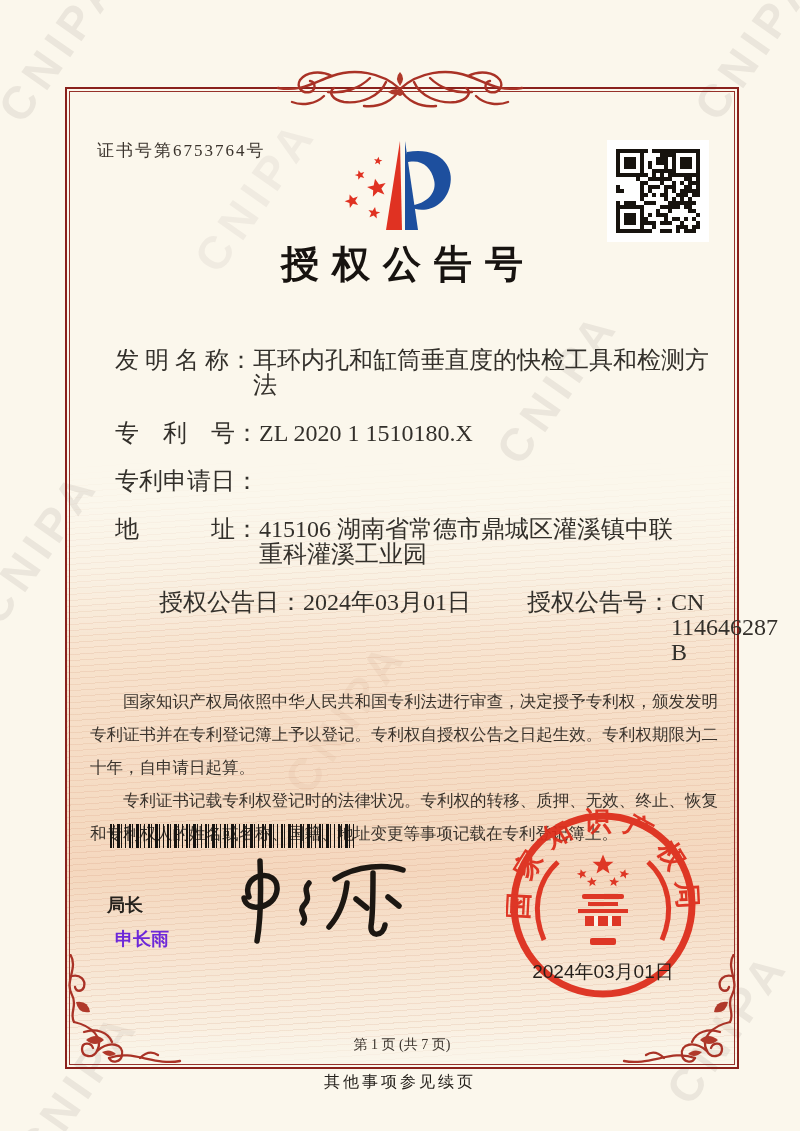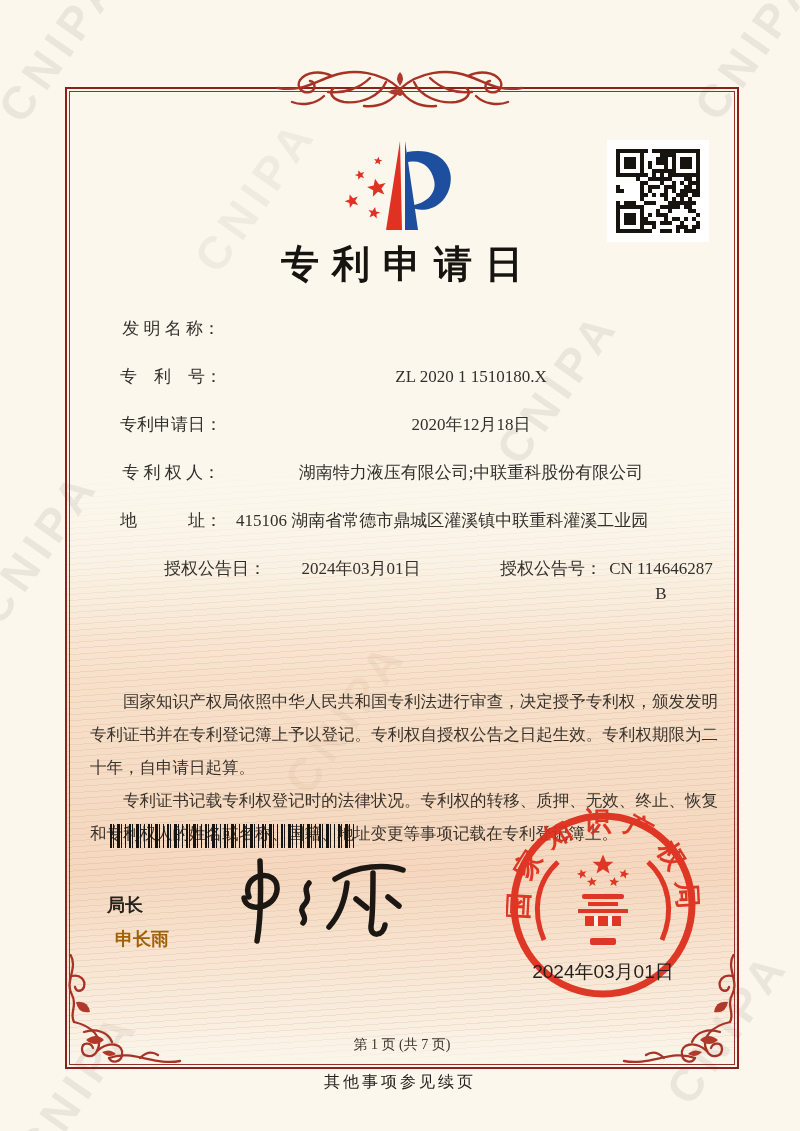--- a/index.html
+++ b/index.html
@@ -43,39 +43,39 @@
   .cert-no{position:absolute;left:30px;top:50px;font-size:17px;letter-spacing:2px;color:#3a332c;z-index:4;}
   .logo{position:absolute;left:272px;top:51px;z-index:4;}
   .qr{position:absolute;left:540px;top:51px;width:84px;height:84px;background:#fff;padding:9px;z-index:4;}
   .qr-grid{position:relative;width:84px;height:84px;}
   .qr-grid i{position:absolute;width:4px;height:4px;background:#17130e;}
   .title{
     position:absolute;left:0;top:150px;width:100%;text-align:center;z-index:4;
     font-size:38px;font-weight:bold;letter-spacing:13px;text-indent:13px;color:#171310;
   }
   
-  .fields{position:absolute;left:48px;top:227px;width:600px;z-index:4;font-size:17px;line-height:25px;color:#33302b;text-align:center;}
+  .fields{position:absolute;left:48px;top:259px;width:600px;z-index:4;font-size:24px;line-height:25px;color:#33302b;}
   .frow{display:flex;margin-bottom:23px;}
   .flabel{flex:0 0 112px;white-space:pre;}
   .fvalue{flex:1;}
   .addr-value{max-width:430px;}
   .grant-row{display:flex;margin-bottom:0;}
   .grant-row .flabel2{flex:0 0 112px;white-space:pre;margin-left:44px;}
   .grant-row .gval1{flex:0 0 180px;}
   
   .paras{position:absolute;left:23px;top:596px;width:628px;z-index:4;
     font-size:16.5px;line-height:33px;text-align:justify;color:#3a332c;}
   .paras p{margin:0;text-indent:2em;}
   
   .barcode{position:absolute;left:43px;top:735px;width:244px;height:24px;z-index:4;
     background:repeating-linear-gradient(90deg,#171310 0 2px,transparent 2px 3px,#171310 3px 4px,transparent 4px 7px,#171310 7px 10px,transparent 10px 11px,#171310 11px 12px,transparent 12px 15px,#171310 15px 16px,transparent 16px 19px);}
   .signer-title{position:absolute;left:40px;top:804px;z-index:4;
     font-family:"Liberation Sans","DejaVu Sans",sans-serif;font-weight:bold;font-size:18px;color:#26221d;}
   .signer-name{position:absolute;left:48px;top:838px;z-index:4;
-    font-family:"Liberation Sans","DejaVu Sans",sans-serif;font-weight:bold;font-size:18px;color:#a16207;}
+    font-family:"Liberation Sans","DejaVu Sans",sans-serif;font-weight:bold;font-size:18px;color:#6d28d9;}
   .signature{position:absolute;left:158px;top:766px;z-index:4;}
   
   .seal{position:absolute;left:439px;top:719px;z-index:5;opacity:0.93;}
   
   .footer-page{position:absolute;left:0;top:947px;width:100%;text-align:center;z-index:4;
     font-size:14px;color:#3a332c;}
   .continuation{position:absolute;left:0;top:1072px;width:100%;text-align:center;z-index:2;
     font-size:16px;letter-spacing:3px;color:#26221d;}
 </style>
 </head>
@@ -146,20 +146,21 @@
       <path d="M47,104 C70,95 92,112 118,107"></path>
       <path d="M78,104 q9,-9 18,-3"></path>
     </g>
     <g fill="#b0392b">
       <path d="M14,48 q12,-2 14,10 q-12,2 -14,-10z"></path>
       <path d="M24,86 q10,-8 18,0 q-9,8 -18,0z"></path>
       <path d="M40,98 q8,-4 14,2 q-7,5 -14,-2z"></path>
     </g>
   </svg>
 
+  <div class="cert-no">证书号第6753764号</div>
 
   <svg class="logo" width="118" height="94" viewBox="0 0 118 94">
     <defs>
       <path id="star" d="M0,-10 L2.9,-3.2 10,-3.2 4.4,1.4 6.2,8.2 0,4.1 -6.2,8.2 -4.4,1.4 -10,-3.2 -2.9,-3.2 Z"></path>
     </defs>
     <polygon points="61,1 63,90 47,90" fill="#e03222"></polygon>
     <polygon points="66,1 79,90 66,90" fill="#1d4f9e"></polygon>
     <path d="M68,12 C100,6 116,26 111,46 C106,68 84,75 69,66 C90,64 98,51 95,40 C92,27 82,18 66,23 Z" fill="#1d4f9e"></path>
     <g fill="#e03222">
       <use href="#star" transform="translate(38,48) scale(0.95) rotate(-12)"></use>
@@ -408,37 +409,33 @@
         <i style="left:44px;top:80px"></i>
         <i style="left:48px;top:80px"></i>
         <i style="left:52px;top:80px"></i>
         <i style="left:60px;top:80px"></i>
         <i style="left:68px;top:80px"></i>
         <i style="left:72px;top:80px"></i>
         <i style="left:76px;top:80px"></i>
       </div>
   </div>
 
-  <div class="title">专利申请日</div>
+  <div class="title">授权公告号</div>
 
   <div class="fields">
     <div class="frow">
       <span class="flabel">发 明 名 称：</span>
+      <span class="fvalue">耳环内孔和缸筒垂直度的快检工具和检测方法</span>
     </div>
     <div class="frow">
       <span class="flabel">专　利　号：</span>
       <span class="fvalue">ZL 2020 1 1510180.X</span>
     </div>
     <div class="frow">
       <span class="flabel">专利申请日：</span>
-      <span class="fvalue">2020年12月18日</span>
-    </div>
-    <div class="frow">
-      <span class="flabel">专 利 权 人：</span>
-      <span class="fvalue">湖南特力液压有限公司;中联重科股份有限公司</span>
     </div>
     <div class="frow">
       <span class="flabel">地　　　址：</span>
       <span class="fvalue addr-value">415106 湖南省常德市鼎城区灌溪镇中联重科灌溪工业园</span>
     </div>
     <div class="grant-row">
       <span class="flabel2">授权公告日：</span>
       <span class="gval1">2024年03月01日</span>
       <span class="flabel2">授权公告号：</span>
       <span>CN 114646287 B</span>

